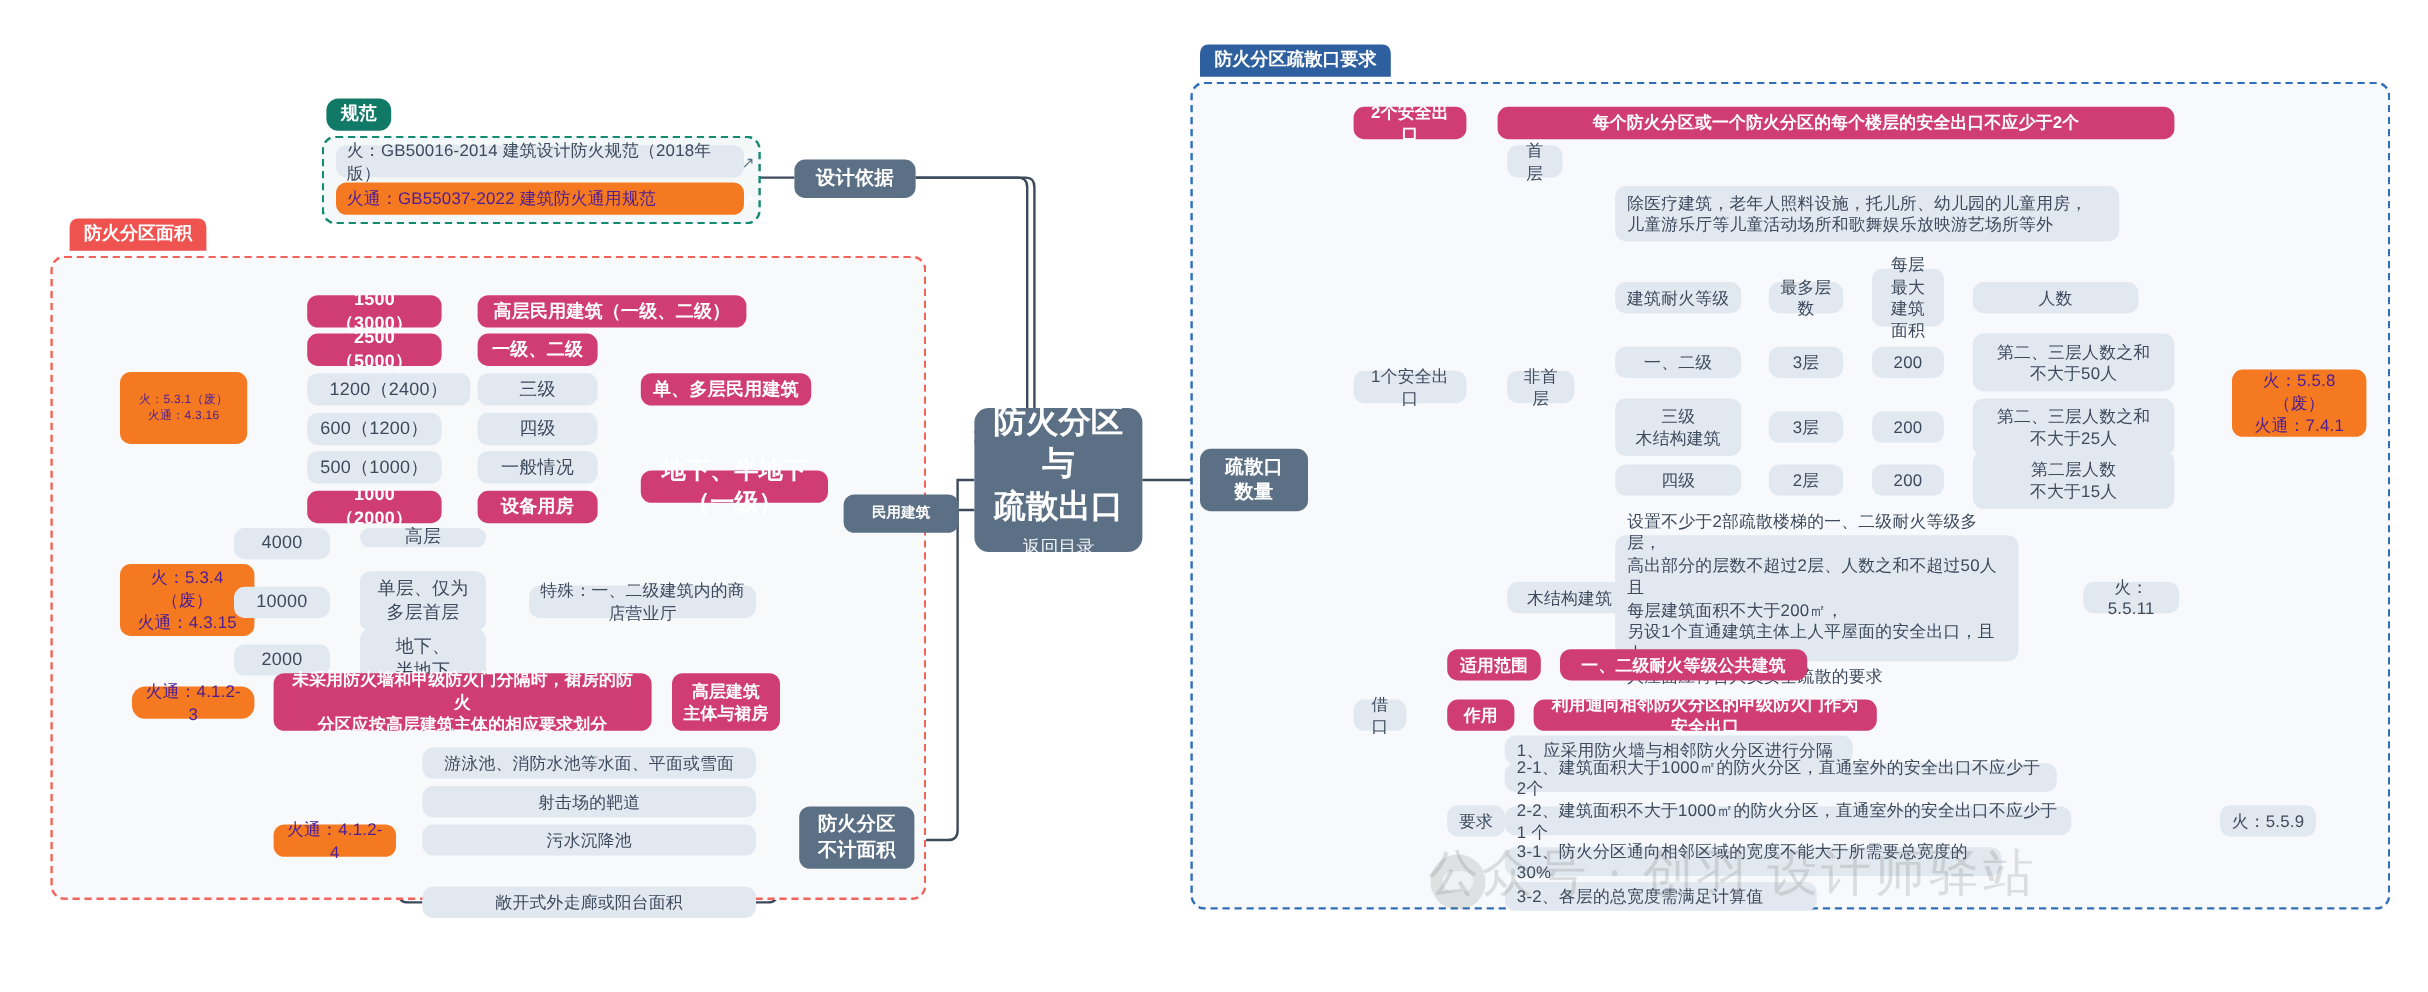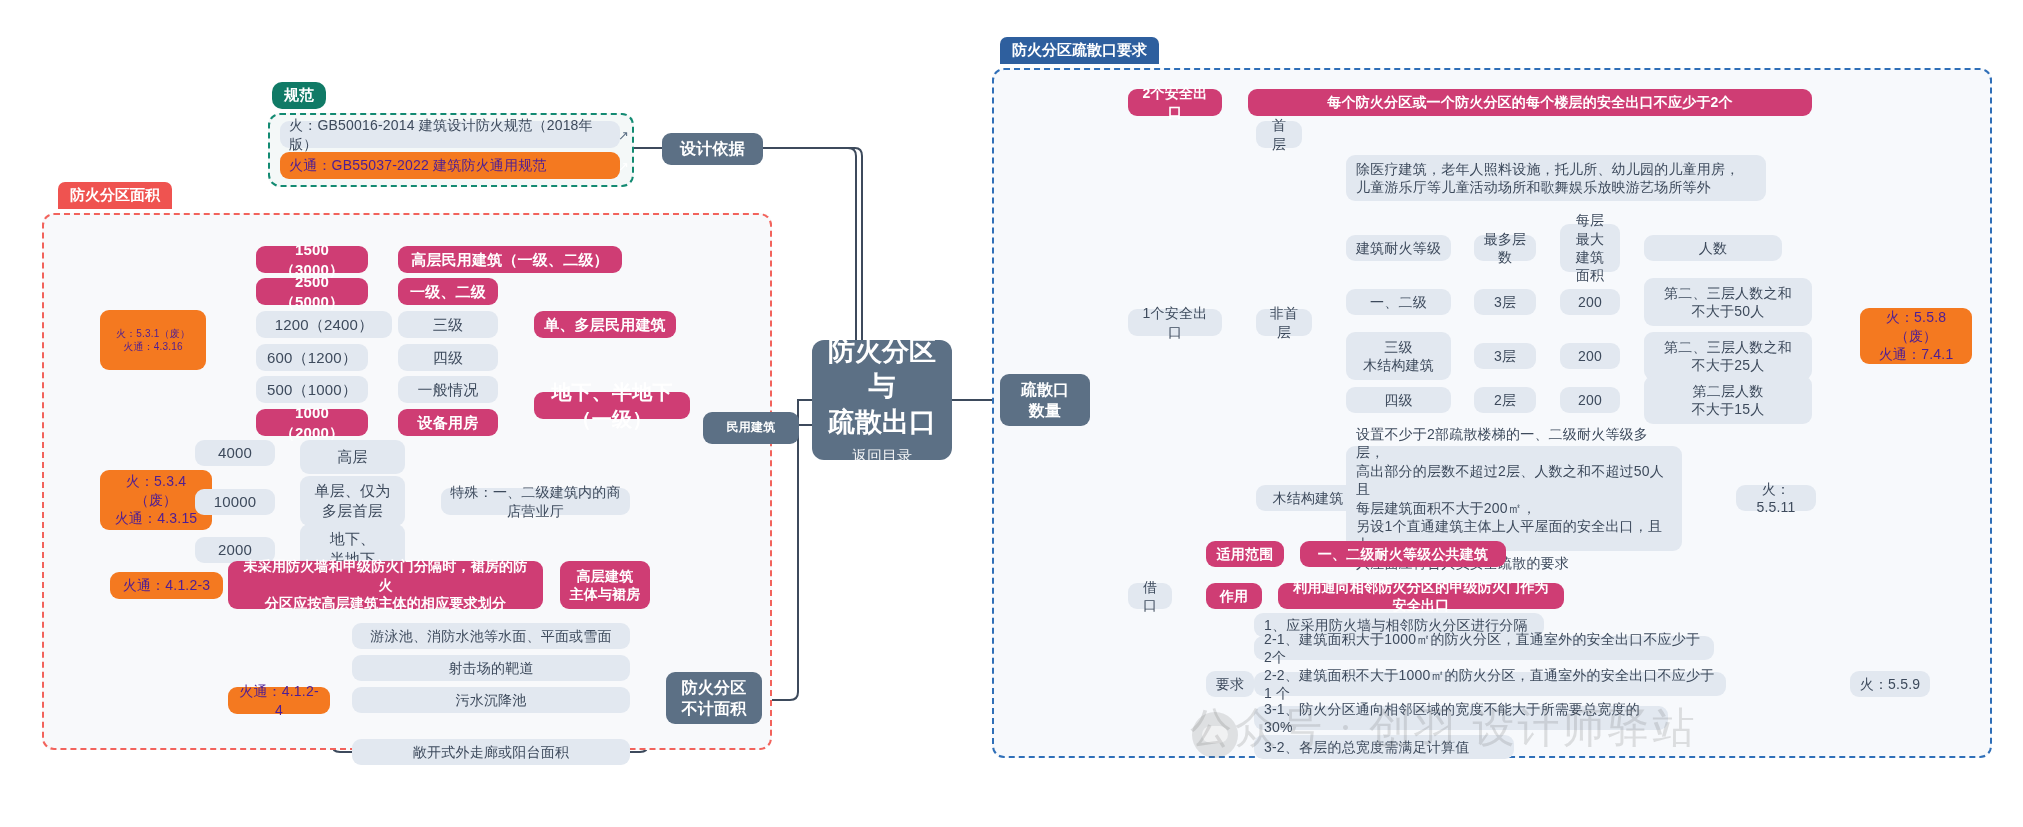--- a/index.html
+++ b/index.html
@@ -220,21 +220,21 @@
 
   <div class="node slate" style="left:662px; top:133px; width:101px; height:32px; font-size:16px;">设计依据</div>
 
   <div class="frame frame-red" style="left:42px; top:213px; width:730px; height:537px;"></div>
   <div class="tag tag-red" style="left:58px; top:182px;">防火分区面积</div>
 
   <div class="node orange" style="left:100px; top:310px; width:106px; height:60px; font-size:10px;">火：5.3.1（废）
 火通：4.3.16</div>
   <div class="node orange" style="left:100px; top:470px; width:112px; height:60px; font-size:14px;">火：5.3.4（废）
 火通：4.3.15</div>
-  <div class="node orange" style="left:110px; top:572px; width:113px; height:27px; font-size:14px;">火通：4.1.2-3</div>
+  <div class="node orange" style="left:110px; top:572px; width:102px; height:27px; font-size:14px;border-radius:11px;">火通：4.1.2-3</div>
   <div class="node orange" style="left:228px; top:687px; width:102px; height:27px; font-size:14px;">火通：4.1.2-4</div>
 
   <div class="node pink" style="left:256px; top:246px; width:112px; height:27px; font-size:15px;">1500（3000）</div>
   <div class="node pink" style="left:398px; top:246px; width:224px; height:27px; font-size:15px;">高层民用建筑（一级、二级）</div>
 
   <div class="node pink" style="left:256px; top:278px; width:112px; height:27px; font-size:15px;">2500（5000）</div>
   <div class="node pink" style="left:398px; top:278px; width:100px; height:27px; font-size:15px;">一级、二级</div>
 
   <div class="node grey" style="left:256px; top:311px; width:136px; height:27px; font-size:15px;">1200（2400）</div>
   <div class="node grey" style="left:398px; top:311px; width:100px; height:27px; font-size:15px;">三级</div>
@@ -246,21 +246,21 @@
 
   <div class="node grey" style="left:256px; top:376px; width:112px; height:27px; font-size:15px;">500（1000）</div>
   <div class="node grey" style="left:398px; top:376px; width:100px; height:27px; font-size:15px;">一般情况</div>
 
   <div class="node pink" style="left:256px; top:409px; width:112px; height:27px; font-size:15px;">1000（2000）</div>
   <div class="node pink" style="left:398px; top:409px; width:100px; height:27px; font-size:15px;">设备用房</div>
 
   <div class="node pink" style="left:534px; top:392px; width:156px; height:27px; font-size:20px;">地下、半地下（一级）</div>
 
   <div class="node grey" style="left:195px; top:440px; width:80px; height:26px; font-size:15px;">4000</div>
-  <div class="node grey" style="left:300px; top:440px; width:105px; height:34px; font-size:15px;">高层</div>
+  <div class="node grey" style="left:300px; top:440px; width:105px; height:16px; font-size:15px;">高层</div>
 
   <div class="node grey" style="left:195px; top:489px; width:80px; height:26px; font-size:15px;">10000</div>
   <div class="node grey" style="left:300px; top:476px; width:105px; height:50px; font-size:15px;">单层、仅为
 多层首层</div>
 
   <div class="node grey" style="left:195px; top:537px; width:80px; height:26px; font-size:15px;">2000</div>
   <div class="node grey" style="left:300px; top:524px; width:105px; height:50px; font-size:15px;">地下、
 半地下</div>
 
   <div class="node grey" style="left:441px; top:488px; width:189px; height:27px; font-size:14px;">特殊：一、二级建筑内的商店营业厅</div>

